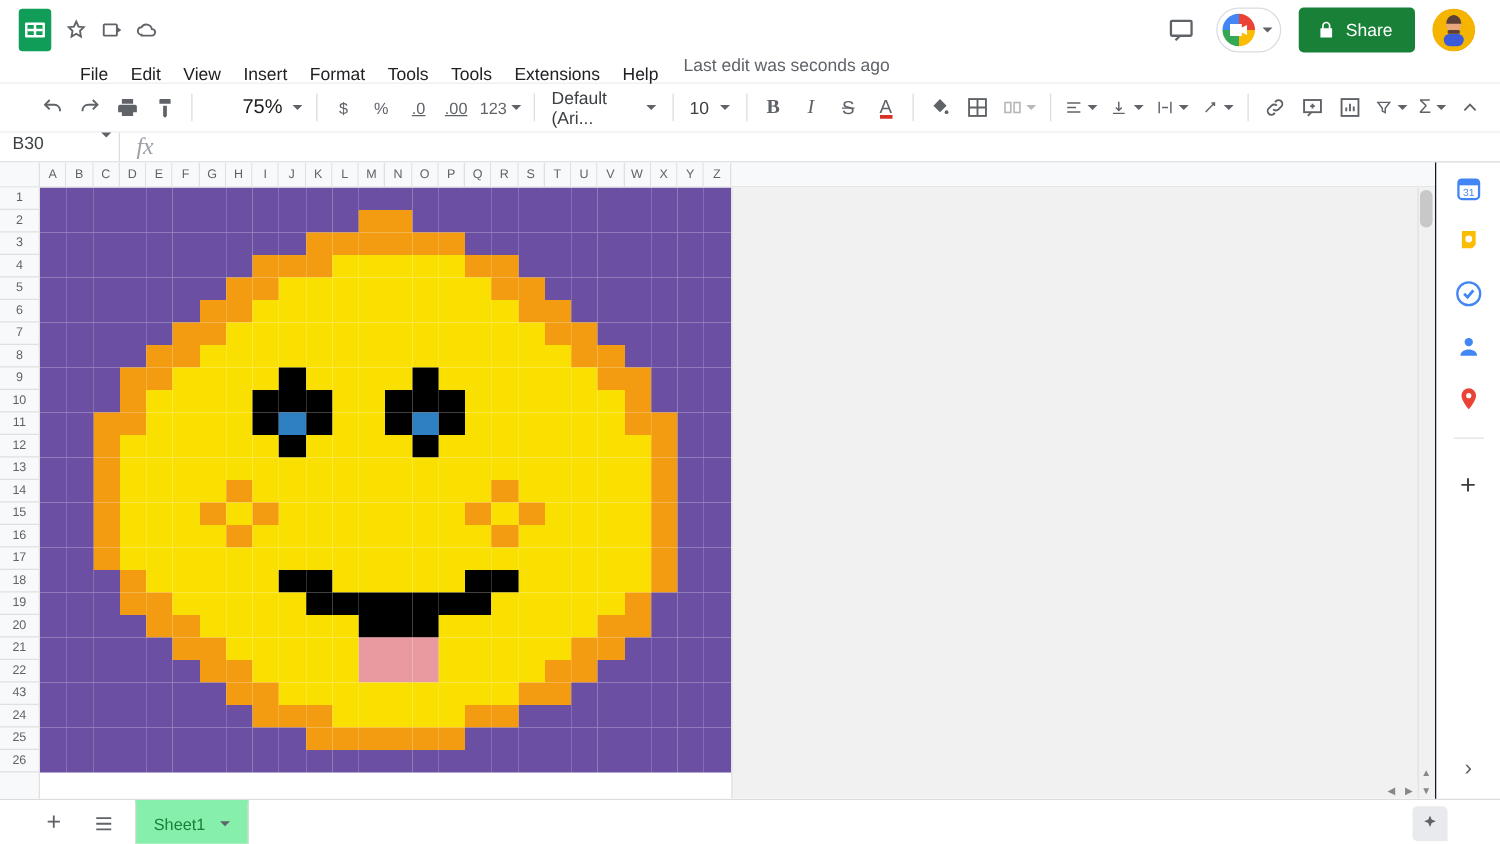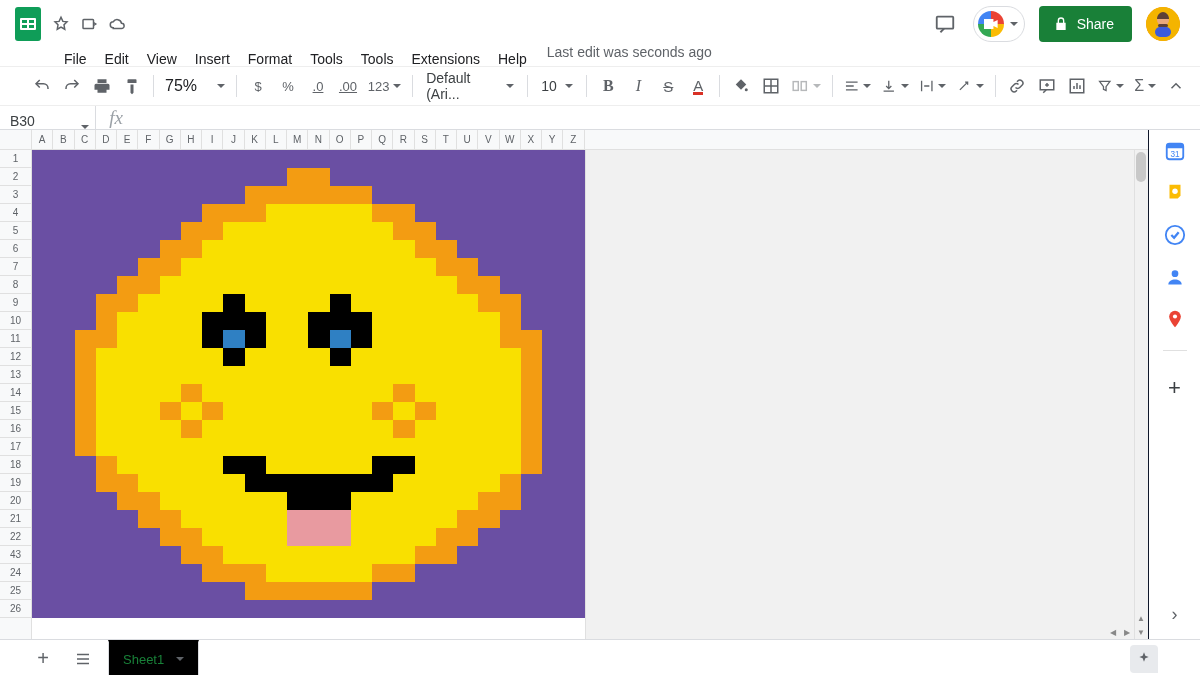--- a/index.html
+++ b/index.html
@@ -25,28 +25,28 @@
   .meet-cam { width:26px; height:26px; border-radius:50%; background: conic-gradient(#ea4335 0 25%, #fbbc04 0 50%, #34a853 0 75%, #4285f4 0); display:flex; align-items:center; justify-content:center;}
   .meet-cam-inner { width:14px; height:10px; background:#fff; clip-path: polygon(0 0, 70% 0, 70% 30%, 100% 10%, 100% 90%, 70% 70%, 70% 100%, 0 100%);}
   .share-btn { background:#198038; color:#fff; border:none; height:36px; padding:0 18px 0 14px; border-radius:4px; font-size:14px; font-weight:500; display:flex; align-items:center; gap:8px; cursor:pointer;}
   .avatar { width:34px; height:34px; border-radius:50%; background:#f29900; display:flex; align-items:center; justify-content:center; overflow:hidden;}
   .avatar svg { width:34px; height:34px;}
   .menubar-row { display:flex; align-items:center; padding-left:56px; height:24px;}
   
   .toolbar { height:40px; border-top:1px solid #eee; border-bottom:1px solid #eee; display:flex; align-items:center; padding:0 10px 0 28px; gap:2px; margin-top:2px;}
   .tb-btn { min-width:28px; height:28px; display:flex; align-items:center; justify-content:center; color:#5f6368; font-size:13px; border-radius:2px; cursor:pointer; padding:0 4px;}
   .tb-sep { width:1px; height:22px; background:#dadce0; margin:0 5px;}
-  .zoom { display:flex; align-items:center; gap:16px; padding:0 4px;}
+  .zoom { display:flex; align-items:center; gap:4px; padding:0 4px;margin-left:29px;}
   .dropdown-caret { width:0; height:0; border-left:4px solid transparent; border-right:4px solid transparent; border-top:4px solid #5f6368; margin-left:4px;}
   .font-sel { display:flex; align-items:center; min-width:90px; padding:0 6px; font-size:14px; color:#3c4043;}
   .fsize-sel { display:flex; align-items:center; min-width:44px; padding:0 6px; font-size:14px; color:#3c4043; justify-content:space-between;}
   .tb-right { margin-left:auto;}
   
   .namebox-row { height:24px; border-bottom:1px solid #dadce0; display:flex; align-items:stretch;}
-  .namebox { width:96px; border-right:1px solid #dadce0; display:flex; align-items:flex-end; padding:0 6px 0 10px; font-size:14px; color:#3c4043; justify-content:space-between;gap:24px;}
+  .namebox { width:96px; border-right:1px solid #dadce0; display:flex; align-items:flex-start; padding:0 6px 0 10px; font-size:14px; color:#3c4043; justify-content:space-between;gap:24px;}
   .fx-box { width:40px; display:flex; align-items:center; justify-content:center; color:#9aa0a6; font-style:italic; font-family: 'Times New Roman', serif; font-size:19px;}
   .formula-input { flex:1;}
   
   .main { display:flex; height: calc(675px - 40px - 24px - 40px - 24px - 38px); position:relative;}
   .sheet-area { flex:1; display:flex; flex-direction:column; position:relative; overflow:hidden;}
   .col-headers { display:flex; height:20px; background:#f8f9fa; border-bottom:1px solid #e0e0e0; font-size:10px; color:#5f6368;}
   .rownum-spacer { width:32px; border-right:1px solid #e0e0e0; background:#f8f9fa;}
   .col-h { width:21.25px; border-right:1px solid #e0e0e0; display:flex; align-items:center; justify-content:center; background:#f8f9fa;}
   .grid-body { display:flex; flex:1; overflow:hidden; position:relative;}
   .row-headers { width:32px; background:#f8f9fa; border-right:1px solid #e0e0e0; font-size:10px; color:#5f6368;}
@@ -70,21 +70,21 @@
   .harrow { width:14px; height:14px; display:flex;align-items:center;justify-content:center; font-size:8px; color:#888; background:#f1f1f1;}
   
   .side-panel { width:52px; border-left:1px solid #0f172a; display:flex; flex-direction:column; align-items:center; padding-top:10px; gap:20px;}
   .side-icon { width:22px; height:22px; display:flex; align-items:center; justify-content:center;}
   .side-sep { width:24px; height:1px; background:#e0e0e0;}
   .side-plus { margin-top:4px; font-size:22px; color:#3c4043; cursor:pointer;}
   .side-chevron { margin-top:auto; margin-bottom:14px; font-size:18px; color:#5f6368;}
   
   .bottombar { height:38px; border-top:1px solid #dadce0; display:flex; align-items:center; padding:0 42px 0 28px; gap:10px;}
   .bb-btn { width:30px; height:30px; display:flex; align-items:center; justify-content:center; color:#5f6368; font-size:20px; cursor:pointer;}
-  .sheet-tab { height:36px; border:1px solid #dadce0; border-bottom:none; border-top:2px solid transparent; padding:0 14px; display:flex; align-items:center; gap:8px; font-size:13px; color:#188038; font-weight:500; background:#000000; margin-top:-1px;}
+  .sheet-tab { height:36px; border:1px solid #dadce0; border-bottom:none; border-top:2px solid transparent; padding:0 14px; display:flex; align-items:center; gap:8px; font-size:13px; color:#188038; font-weight:500; background:#86efac; margin-top:-1px;}
   .explore { width:28px; height:28px; background:#e8eaed; border-radius:4px 4px 0 4px; display:flex; align-items:center; justify-content:center; margin-left:auto; position:relative; color:#5f6368;}
   
 </style>
 </head>
 <body>
 
 <div class="titlebar">
   <div class="logo">
     <div class="logo-box">
         <div class="logo-grid"></div>

